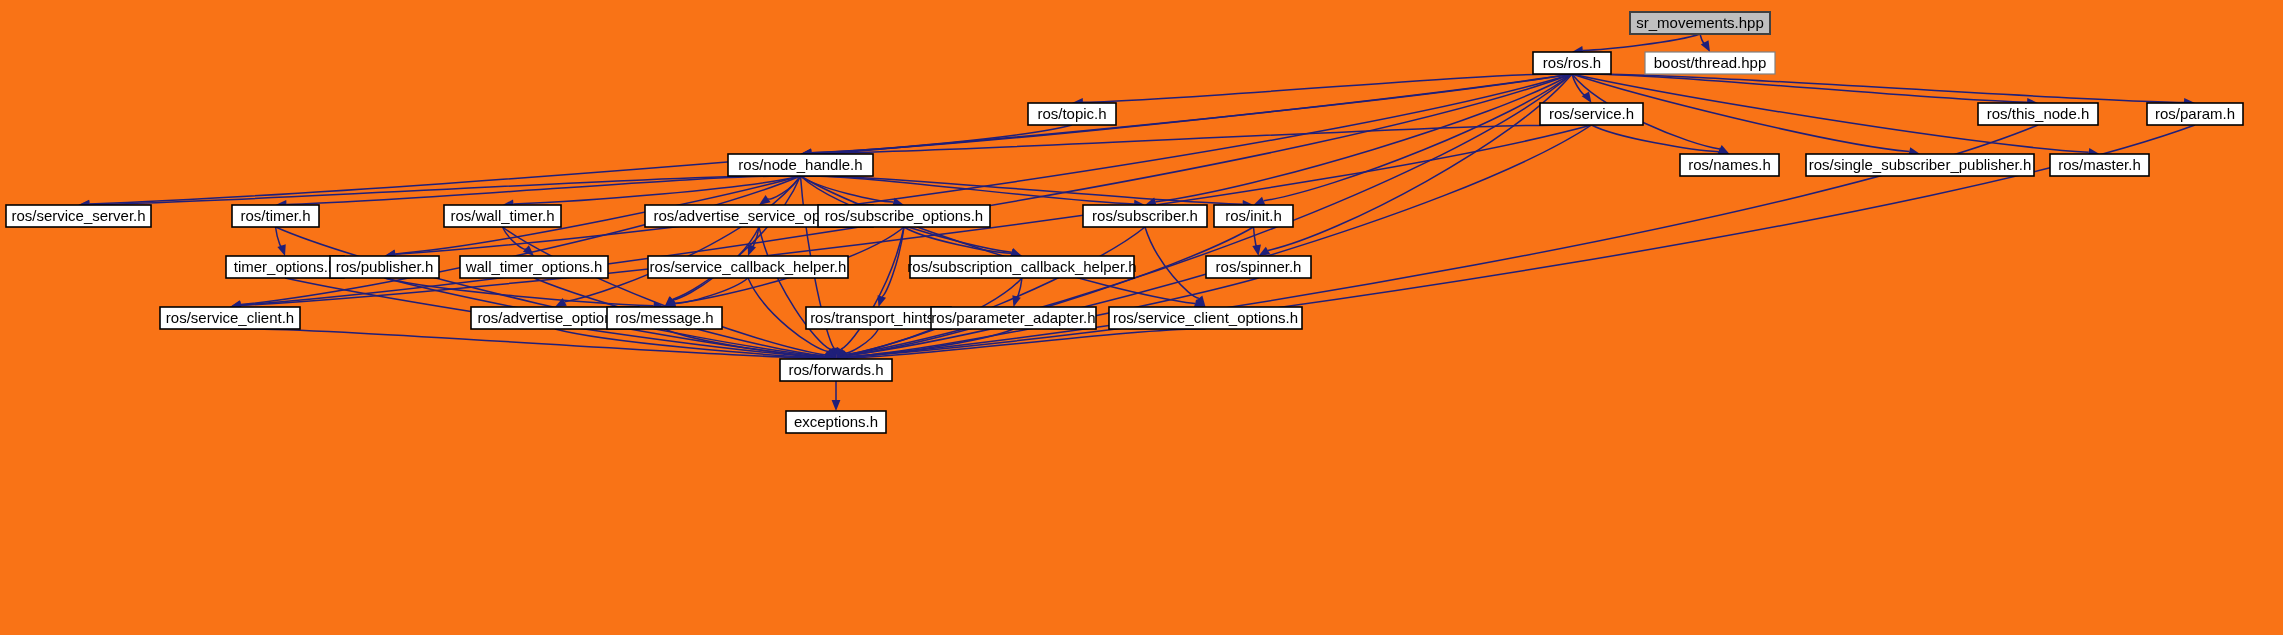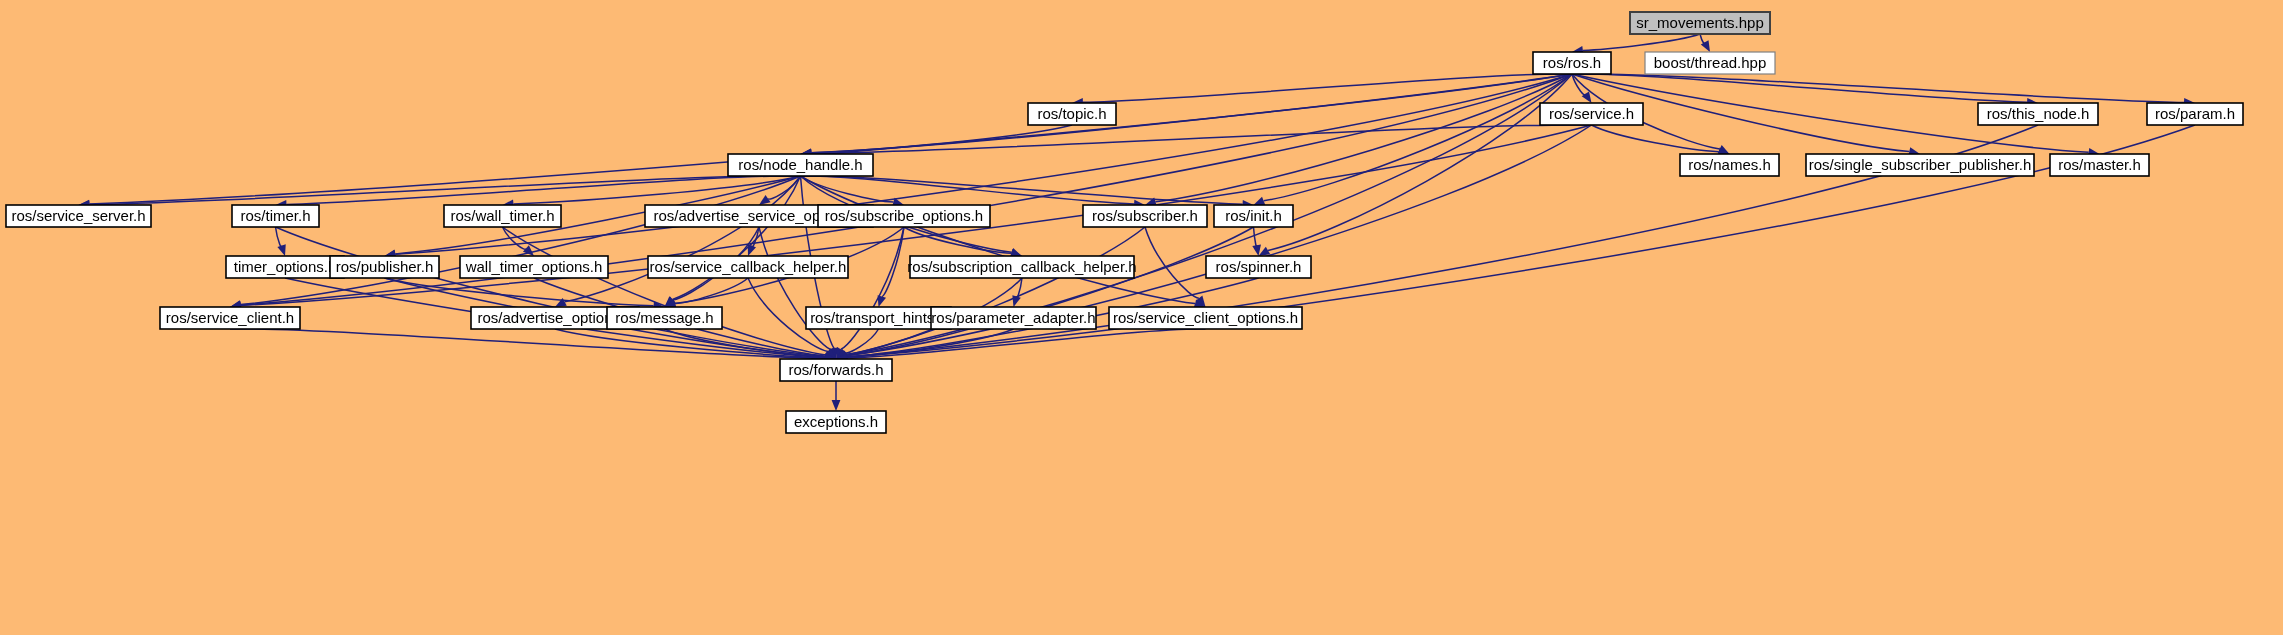--- a/index.html
+++ b/index.html
@@ -8,21 +8,21 @@
     background: #ffffff;
   }
   body {
     font-family: "Liberation Sans", sans-serif;
   }
   #graph-root {
     position: relative;
     width: 2283px;
     height: 635px;
     overflow: hidden;
-    background: #fdba74;
+    background: #f97316;
   }
   svg#dep-graph {
     display: block;
     width: 2283px;
     height: 635px;
   }
   .node-rect {
     stroke: #000000;
     stroke-width: 1.6;
     fill: #ffffff;

